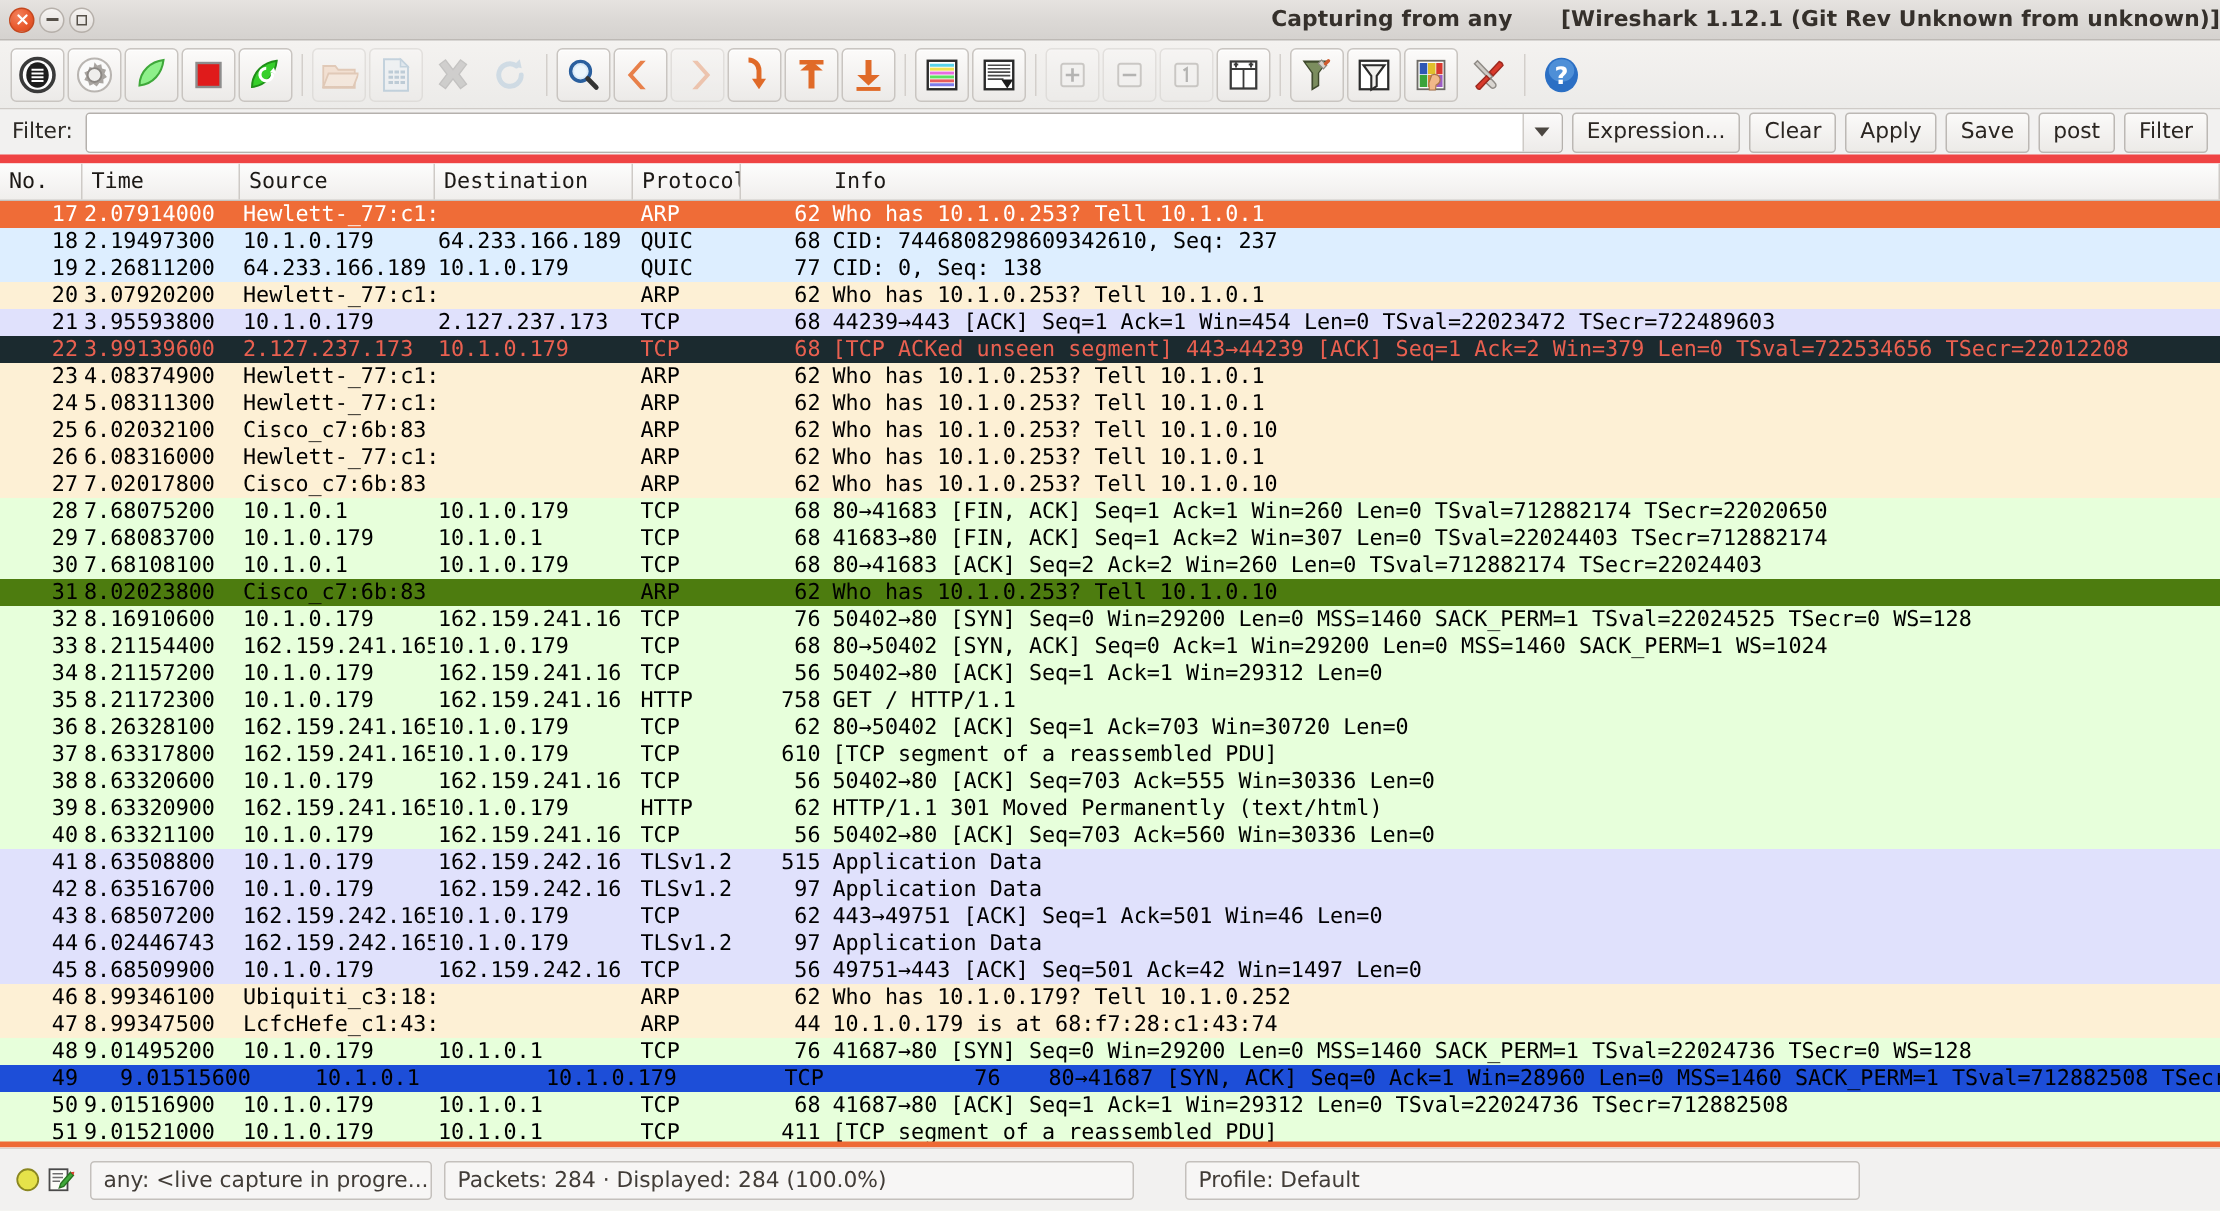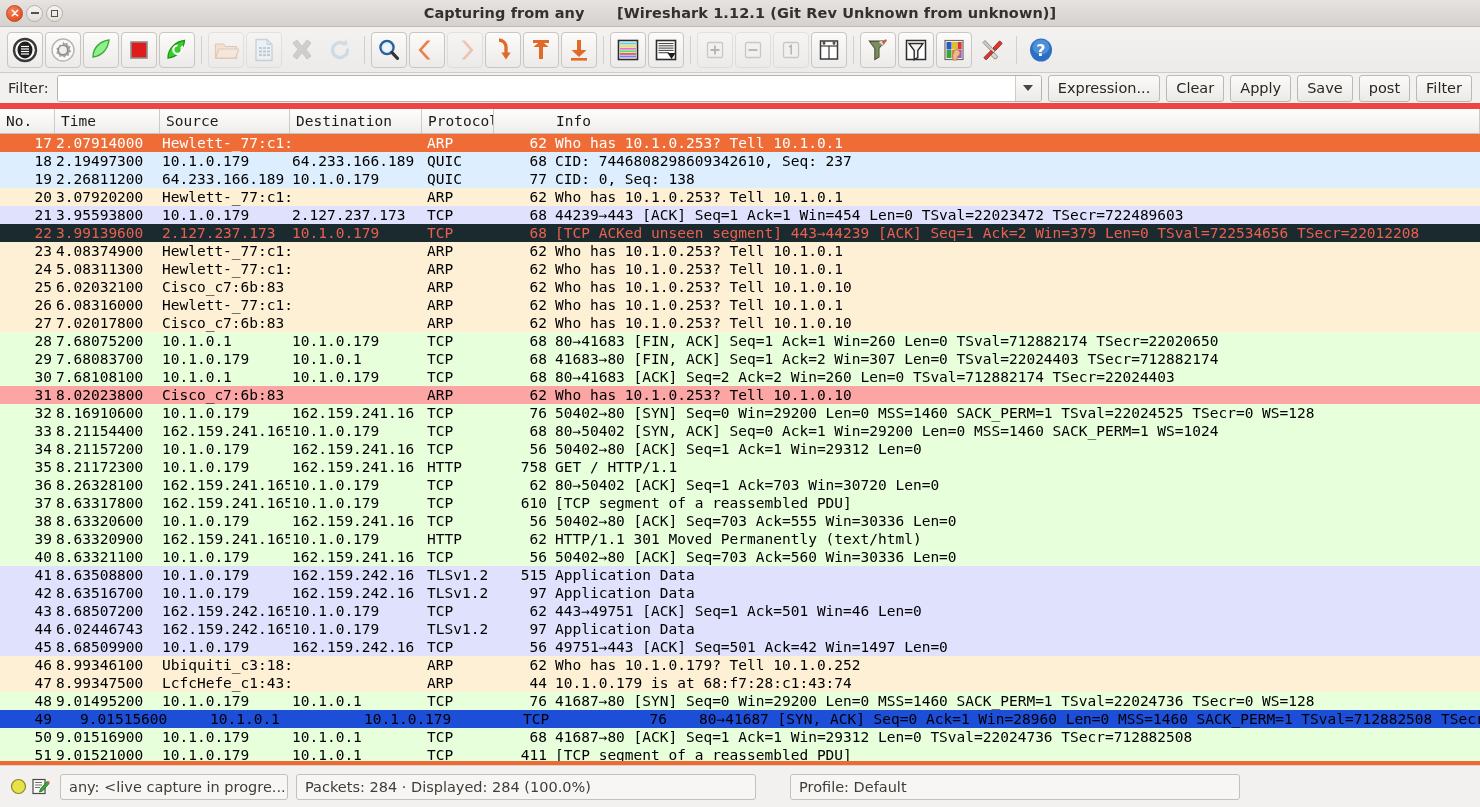--- a/index.html
+++ b/index.html
@@ -46,21 +46,21 @@
   }
   .wbtn.min, .wbtn.max {
     background: linear-gradient(to bottom, #f6f4f2, #e2dedb);
   }
   .wbtn.max span { display:block; width:7px; height:7px; border:1.5px solid #565049; }
   .wbtn.min span { display:block; width:8px; height:1.8px; background:#565049; }
 
   .title-text {
     position: absolute;
     left: 0; right: 0;
-    text-align: center;
+    text-align: right;
     font-size: 14.5px;
     font-weight: bold;
     color: #35302b;
     letter-spacing: .1px;
     pointer-events: none;
     white-space: nowrap;
   }
   .title-text .t2 { font-weight: bold; }
 
   
@@ -654,21 +654,21 @@
         </div>
         <div class="prow" style="background: rgb(231, 255, 219); color: rgb(0, 0, 0);">
           <div class="c c-no" style="flex: 0 0 55px;">30</div>
           <div class="c c-time" style="flex: 0 0 105px;">7.68108100</div>
           <div class="c c-src" style="flex: 0 0 130px;">10.1.0.1</div>
           <div class="c c-dst" style="flex: 0 0 132px;">10.1.0.179</div>
           <div class="c c-proto" style="flex: 0 0 72px;">TCP</div>
           <div class="c c-len" style="flex: 0 0 56px;">68</div>
           <div class="c c-info" style="flex: 1 1 auto;">80→41683 [ACK] Seq=2 Ack=2 Win=260 Len=0 TSval=712882174 TSecr=22024403</div>
         </div>
-        <div class="prow" style="background: #fca5a5; color: rgb(0, 0, 0);">
+        <div class="prow" style="background: #4d7c0f; color: rgb(0, 0, 0);">
           <div class="c c-no" style="flex: 0 0 55px;">31</div>
           <div class="c c-time" style="flex: 0 0 105px;">8.02023800</div>
           <div class="c c-src" style="flex: 0 0 130px;">Cisco_c7:6b:83</div>
           <div class="c c-dst" style="flex: 0 0 132px;"></div>
           <div class="c c-proto" style="flex: 0 0 72px;">ARP</div>
           <div class="c c-len" style="flex: 0 0 56px;">62</div>
           <div class="c c-info" style="flex: 1 1 auto;">Who has 10.1.0.253?  Tell 10.1.0.10</div>
         </div>
         <div class="prow" style="background: rgb(231, 255, 219); color: rgb(0, 0, 0);">
           <div class="c c-no" style="flex: 0 0 55px;">32</div>

